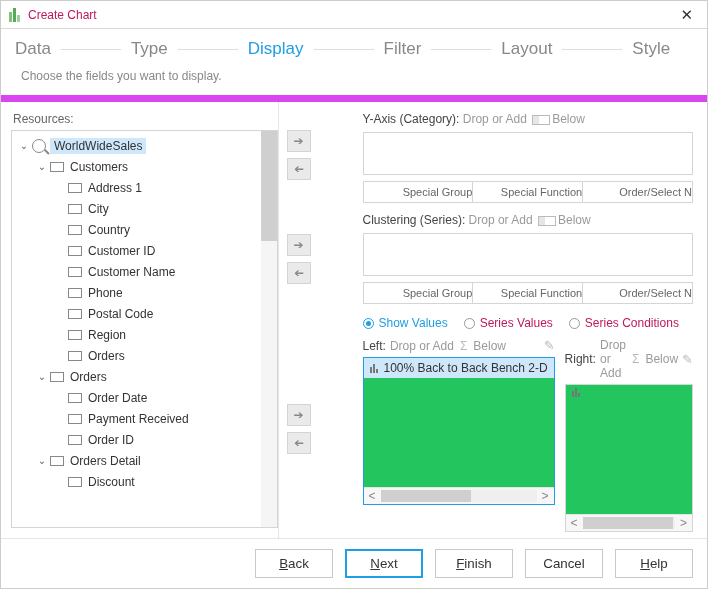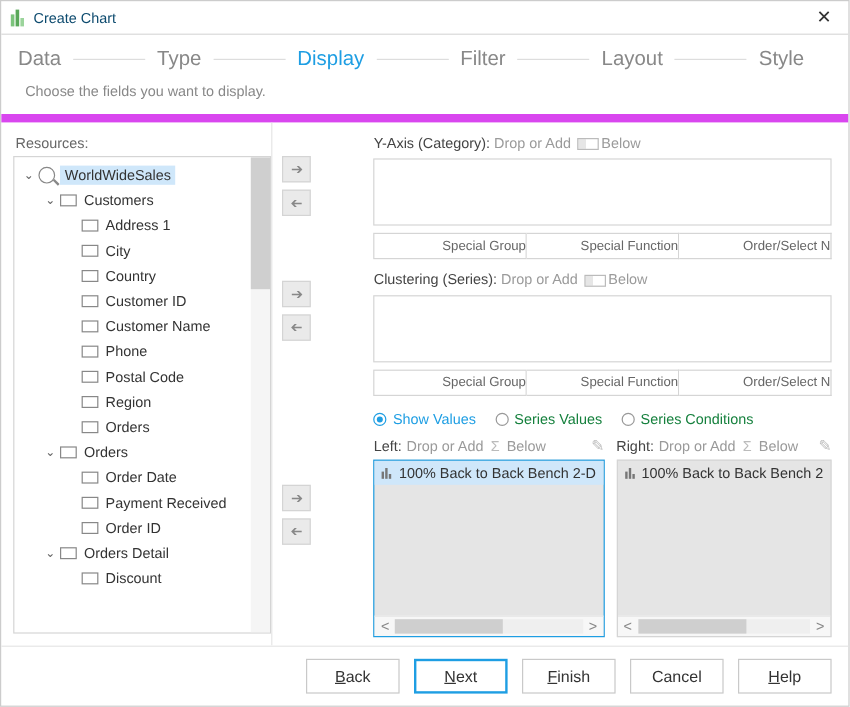--- a/index.html
+++ b/index.html
@@ -19,21 +19,21 @@
     display: flex;
     align-items: center;
     padding: 6px 10px 6px 8px;
     border-bottom: 1px solid #d9d9d9;
   }
   .titlebar .app-icon { display:flex; gap:1px; align-items:flex-end; }
   .app-icon span { width:3px; background:#6bbf6b; display:inline-block;}
   .app-icon span:nth-child(1){height:10px;background:#7cc47c;}
   .app-icon span:nth-child(2){height:14px;background:#5aa85a;}
   .app-icon span:nth-child(3){height:7px;background:#9bd49b;}
-  .titlebar .title { margin-left:8px; font-size:12px; color:#0c4a6e; }
+  .titlebar .title { margin-left:8px; font-size:12px; color:#be185d; }
   .titlebar .close { margin-left:auto; font-size:15px; color:#333; cursor:pointer; padding:0 4px; line-height:1;}
   .stepbar {
     display:flex; align-items:center; padding:10px 14px 6px 14px; gap:6px;
   }
   .step { color:#888; font-size:17px; }
   .step.active { color:#1e9ee3; font-weight:400; }
   .step-sep { flex:1 0 24px; height:1px; background:#ddd; margin: 0 4px; max-width:60px; }
   .subtitle { padding:4px 20px 12px 20px; color:#888; border-bottom:7px solid #d946ef; }
   .middle { flex:1; display:flex; overflow:hidden; }
   .left-col { width:292px; border-right:1px solid #e5e5e5; padding:10px 0 10px 10px; display:flex; flex-direction:column; }
@@ -58,32 +58,32 @@
   .shuttle-btn.sep { margin-top:48px;}
   .config-col { flex:1; display:flex; flex-direction:column; gap:6px;margin-left:42px; }
   .sect-label { color:#444; font-size:12px; }
   .sect-label .hint { color:#9a9a9a; font-weight:normal; }
   .mini-icon { display:inline-block; width:18px; height:10px; border:1px solid #bbb; vertical-align:middle; margin:0 2px; background:linear-gradient(to right,#e6e6e6 40%,#fff 40%);}
   .dropzone { border:1px solid #d5d5d5; height:56px; background:#fff; }
   .btn-row { display:flex; gap:0; }
   .btn-row button { flex:1; border:1px solid #d5d5d5; background:#fff; color:#666; font-size:11px; padding:4px 0; border-left:none;text-align:right; }
   .btn-row button:first-child{border-left:1px solid #d5d5d5;}
   .radio-row { display:flex; align-items:center; gap:16px; margin-top:6px; }
-  .radio { display:flex; align-items:center; gap:5px; color:#15803d; }
+  .radio { display:flex; align-items:center; gap:5px; color:#be185d; }
   .radio .dot{ width:11px; height:11px; border:1px solid #999; border-radius:50%; position:relative; }
   .radio.sel { color:#1e9ee3; }
   .radio.sel .dot{ border-color:#1e9ee3; }
   .radio.sel .dot::after{content:"";position:absolute;inset:2px;background:#1e9ee3;border-radius:50%;}
   .value-row { display:flex; gap:10px; margin-top:2px; }
   .value-box { flex:1; display:flex; flex-direction:column; }
   .value-head { display:flex; align-items:center; gap:4px; color:#444; }
   .value-head .hint{color:#9a9a9a;}
   .sigma{color:#bbb; font-size:12px; margin:0 2px;}
   .pencil{color:#bbb; margin-left:auto; font-size:13px;}
-  .value-list { border:1px solid #d5d5d5; height:148px; margin-top:4px; background:#e5e5e5; position:relative; overflow:hidden; display:flex; flex-direction:column;}
+  .value-list { border:1px solid #d5d5d5; height:148px; margin-top:4px; background:#22c55e; position:relative; overflow:hidden; display:flex; flex-direction:column;}
   .value-list.sel{ border-color:#1e9ee3;}
   .value-item { display:flex; align-items:center; gap:6px; padding:3px 6px; font-size:12px; white-space:nowrap;}
   .value-item.hl{ background:#cfe7fa;}
   .bars-icon{ display:inline-flex; gap:1px; align-items:flex-end;}
   .bars-icon span{width:2px;background:#777;}
   .bars-icon span:nth-child(1){height:6px;} .bars-icon span:nth-child(2){height:9px;} .bars-icon span:nth-child(3){height:4px;}
   .hscroll{ margin-top:auto; height:17px; border-top:1px solid #e5e5e5; background:#f7f7f7; display:flex; align-items:center;}
   .hscroll .arr{width:17px;text-align:center;color:#888;}
   .hscroll .track{flex:1; background:#efefef; height:12px; position:relative;}
   .hscroll .thumb{position:absolute; left:0; top:0; width:90px; height:12px; background:#cfcfcf;}
@@ -300,21 +300,20 @@
               <span class="hint">Below</span>
               <span class="pencil">✎</span>
           </div>
           <div class="value-list">
             <div class="value-item">
                 <span class="bars-icon">
                   <span></span>
                   <span></span>
                   <span></span>
                 </span>
-                <span class="nowrap">100% Back to Back Bench 2</span>
               </div>
             <div class="hscroll">
                 <span class="arr">&lt;</span>
                 <div class="track">
                   <div class="thumb"></div>
                 </div>
                 <span class="arr">&gt;</span>
               </div>
           </div>
         </div>

